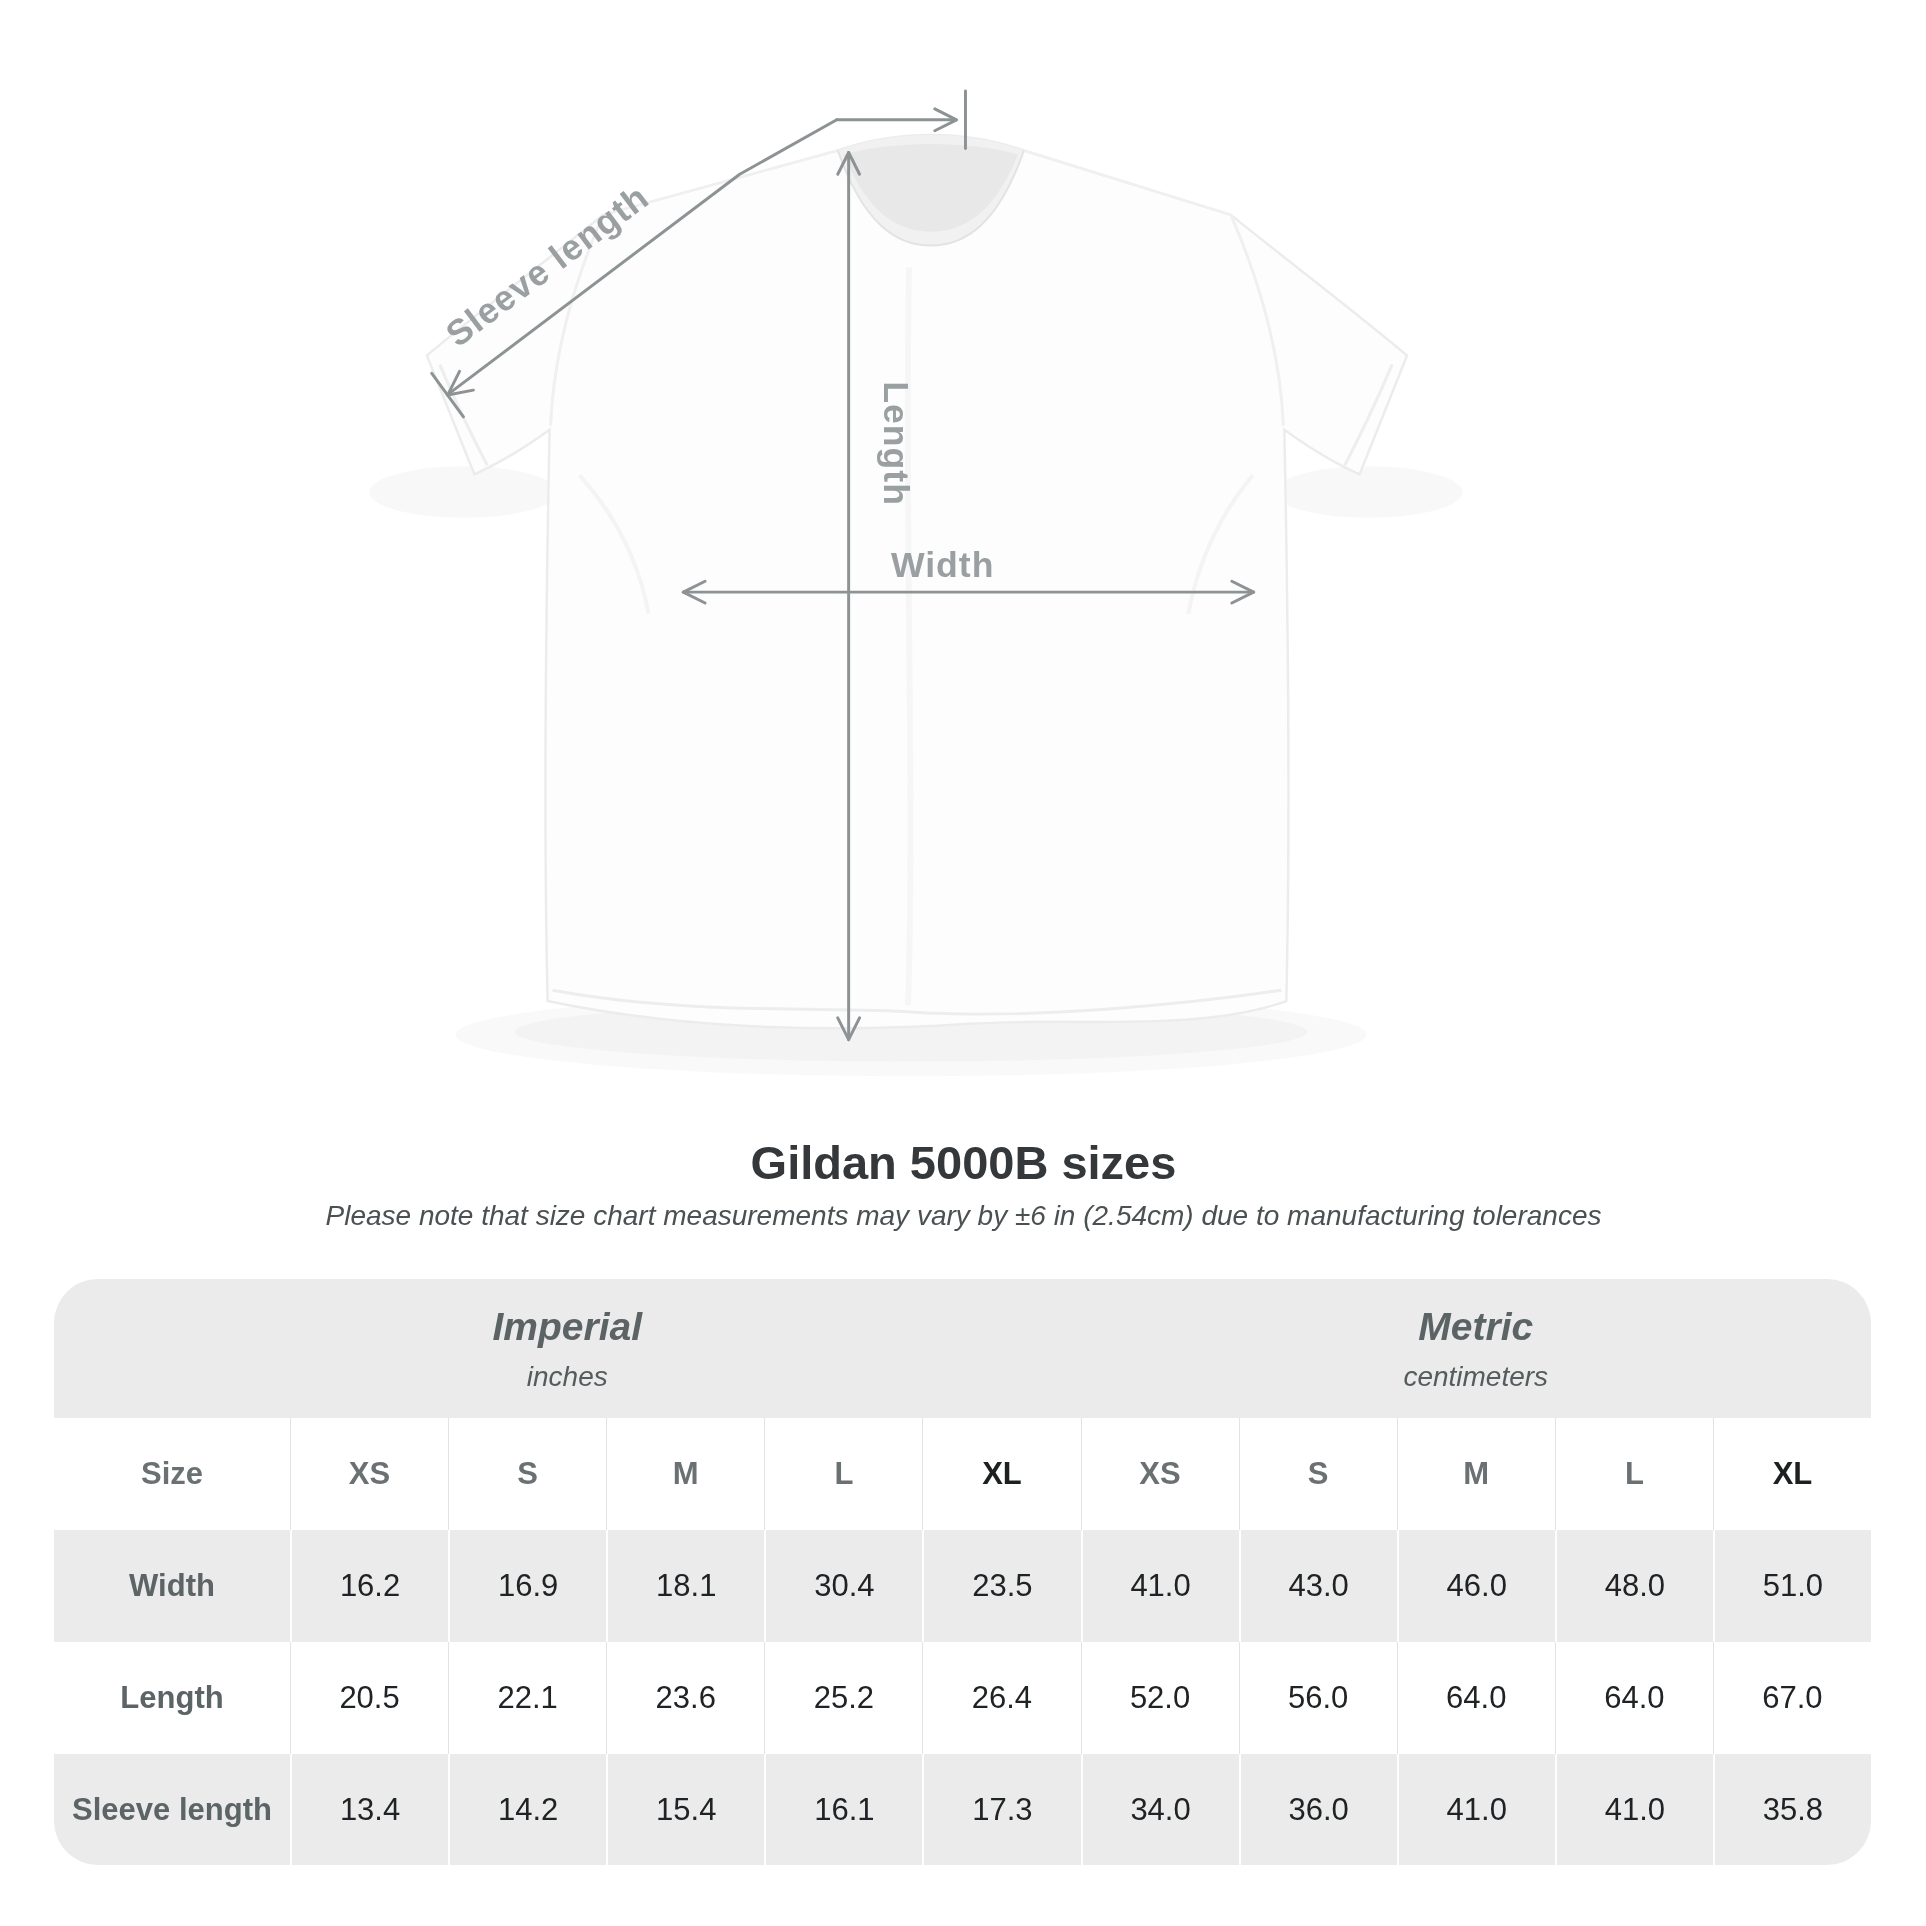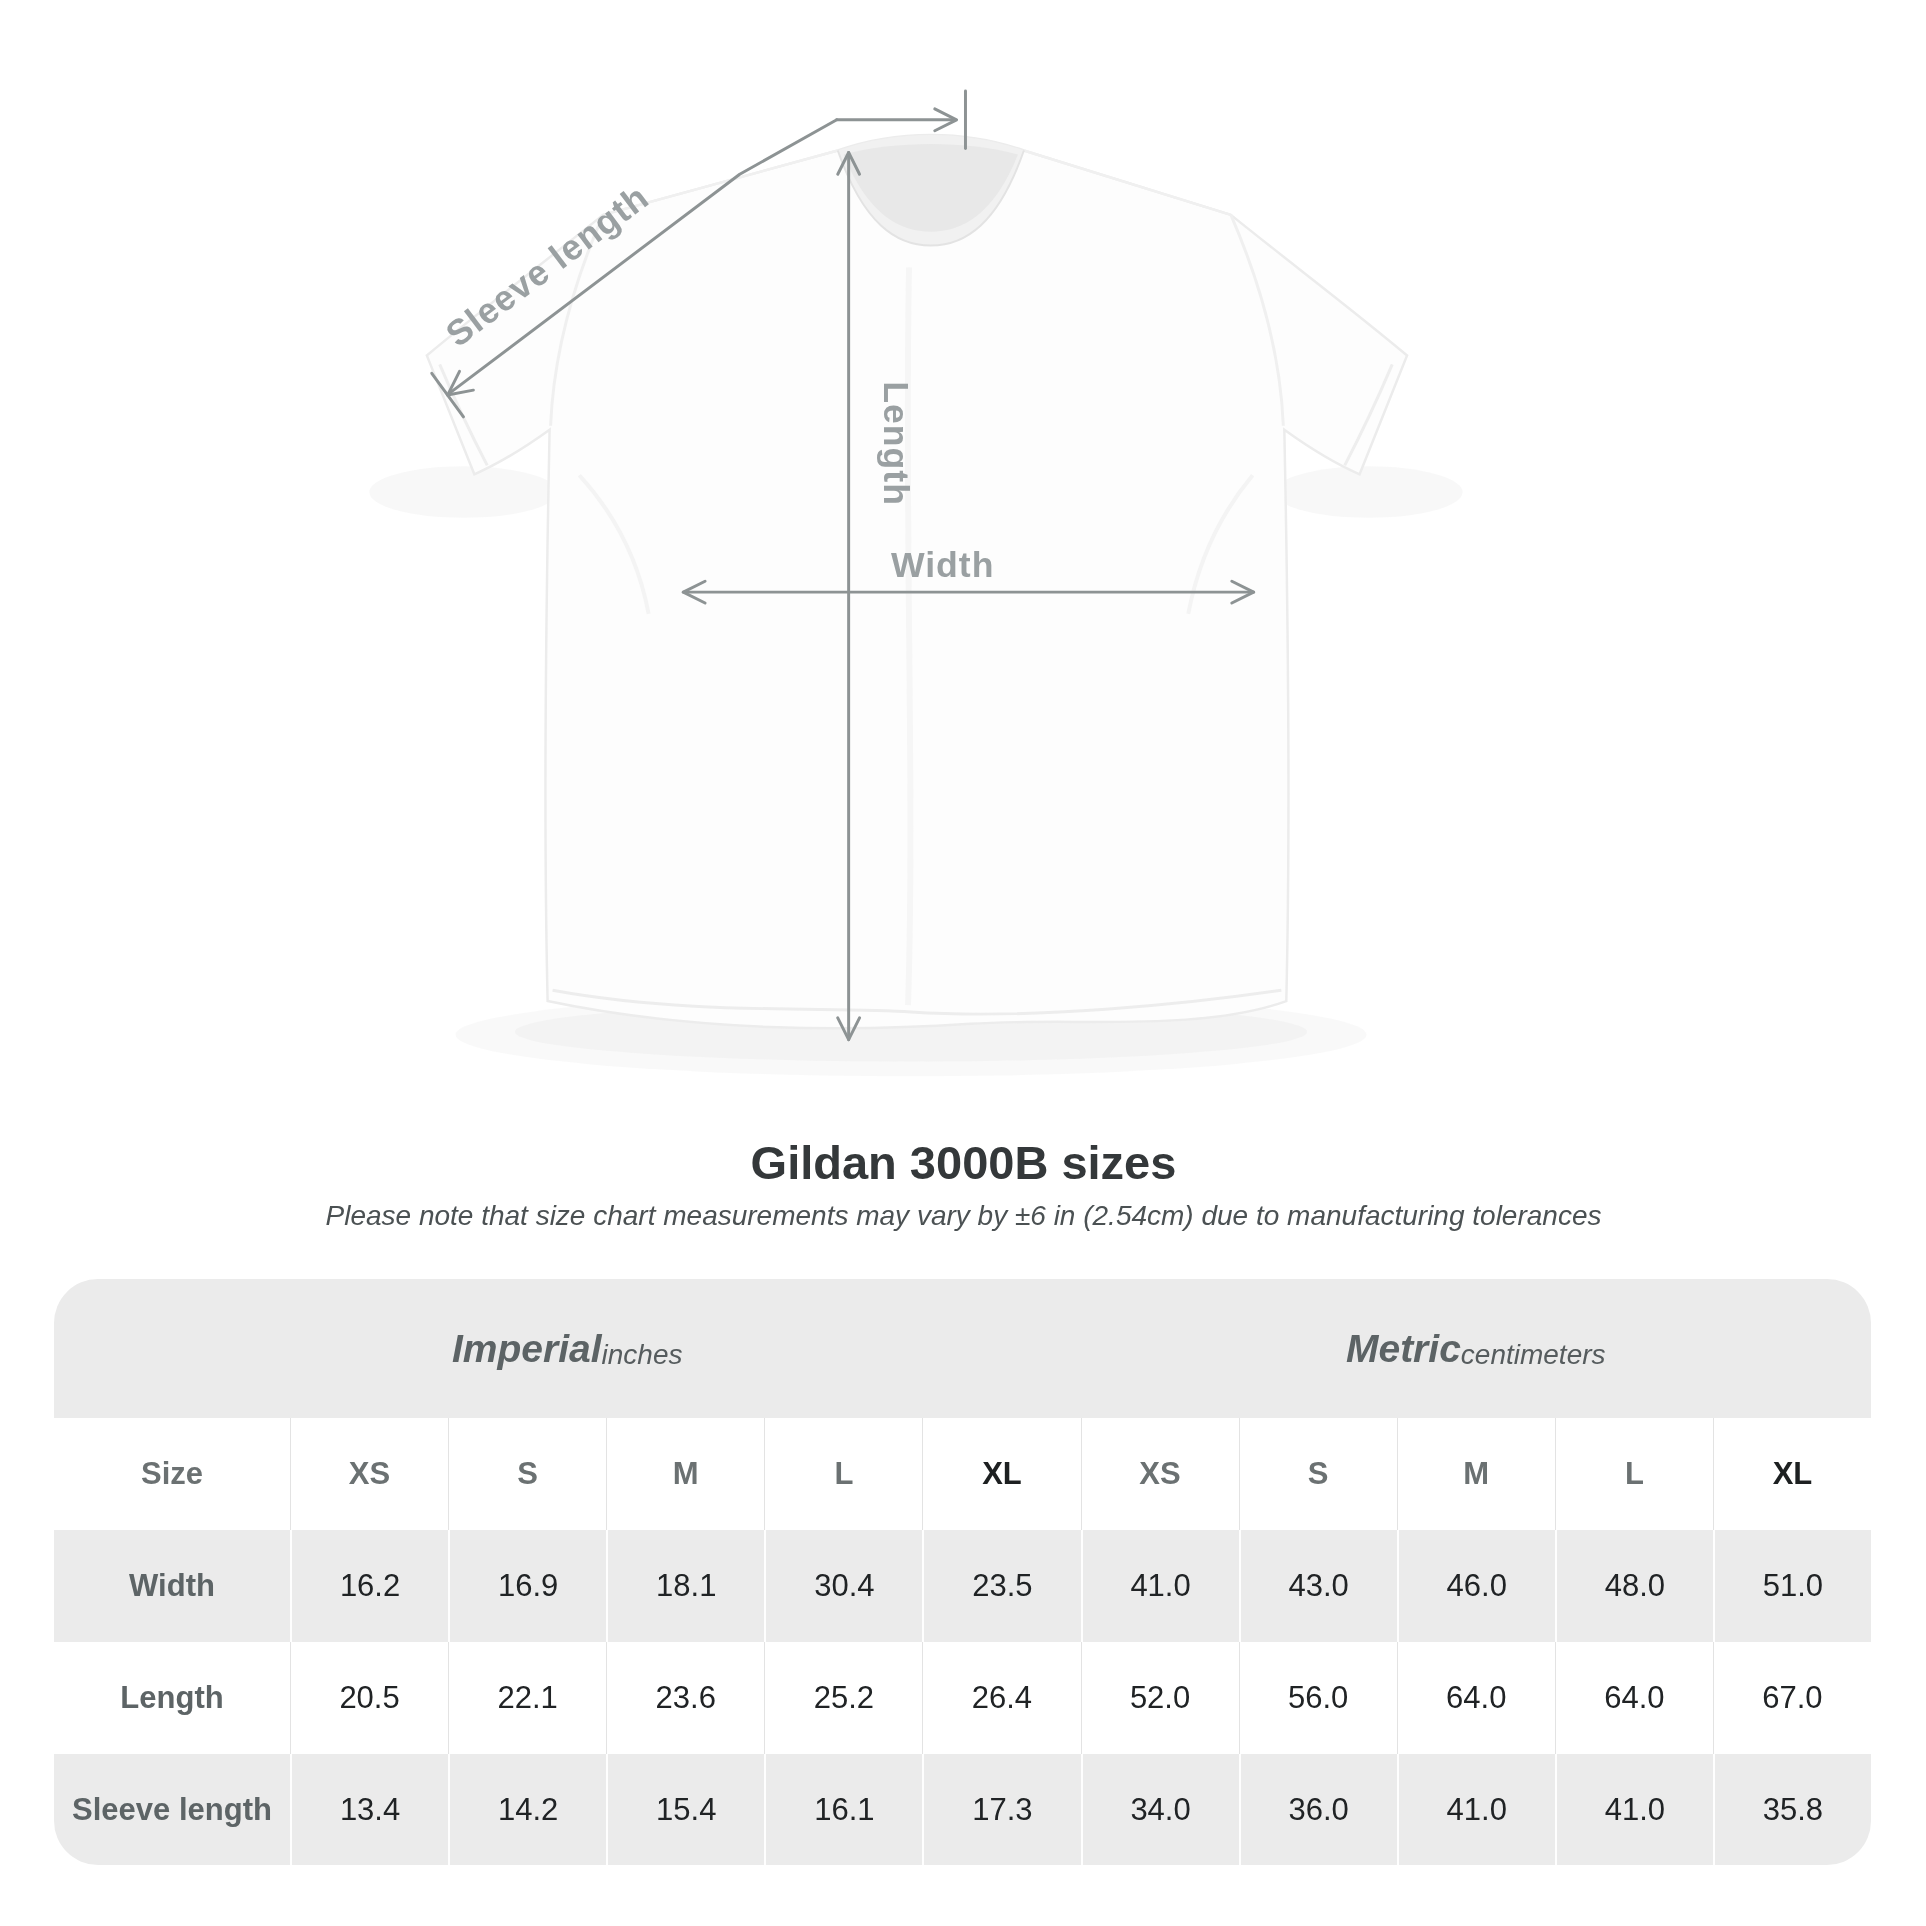--- a/index.html
+++ b/index.html
@@ -17,21 +17,21 @@
   .page-subtitle {
     position:absolute; top:1198px; left:0; width:1927px; text-align:center;
     font-size:28px; line-height:36px; font-style:italic; color:#4b5153;
   }
   .tbl {
     position:absolute; left:54px; top:1279px; width:1817px; height:586px;
     display:grid; grid-template-columns:236px repeat(10, 1fr);
     grid-template-rows:139px repeat(4, 112px);
     border-radius:44px; overflow:hidden;
   }
-  .band { background:#ebebeb; display:flex; 
+  .band { background:#ebebeb; display:flex; flex-direction:column;
           align-items:center; justify-content:center; }
   .band-imperial { grid-area:1/1/2/7; }
   .band-metric   { grid-area:1/7/2/12; }
   .gname { font-size:39px; font-weight:bold; font-style:italic; color:#5c6365; }
   .gunit { font-size:28px; font-style:italic; color:#565c5e; margin-top:12px; }
   .c { display:flex; align-items:center; justify-content:center; font-size:31px; }
   .w { background:#ffffff; }
   .g { background:#ebebeb; }
   .w.sep { border-left:1px solid #e3e3e3; }
   .g.sep { border-left:2px solid rgba(255,255,255,0.92); }
@@ -88,21 +88,21 @@
       <path d="M712,587 L690,598 L712,609"></path>
       <path d="M1244,587 L1266,598 L1244,609"></path>
     </g>
 
     <text class="mlabel" transform="translate(560 278) rotate(-37)" text-anchor="middle">Sleeve length</text>
     <text class="mlabel" transform="translate(893 448) rotate(90)" text-anchor="middle">Length</text>
     <text class="mlabel" x="952" y="583" text-anchor="middle">Width</text>
   </svg>
 </div>
 
-<div class="page-title">Gildan 3000B sizes</div>
+<div class="page-title">Gildan 5000B sizes</div>
 <div class="page-subtitle">Please note that size chart measurements may vary by ±6 in (2.54cm) due to manufacturing tolerances</div>
 
 <div class="tbl">
 
   <div class="band band-imperial">
     <div class="gname">Imperial</div>
     <div class="gunit">inches</div>
   </div>
   <div class="band band-metric">
     <div class="gname">Metric</div>

